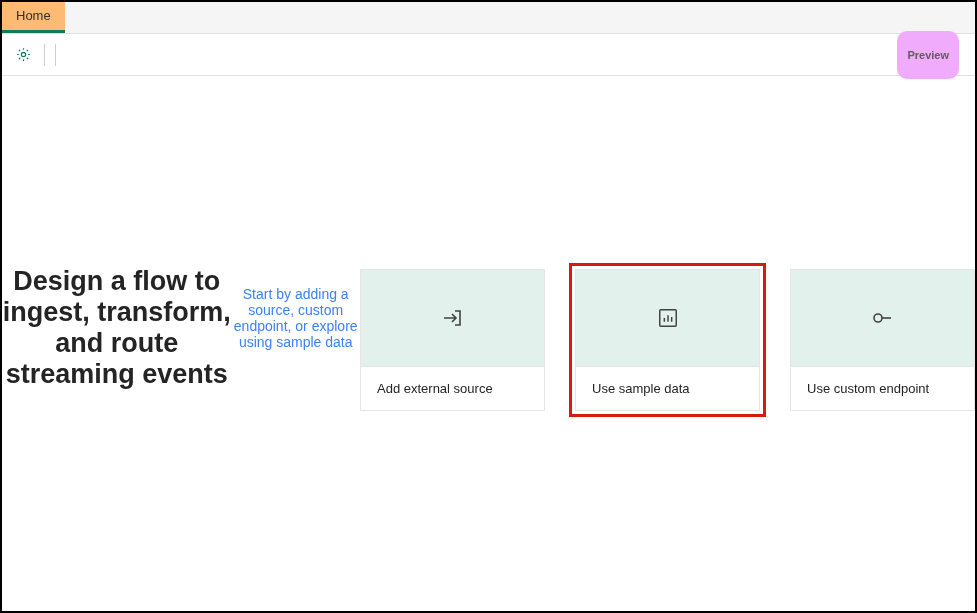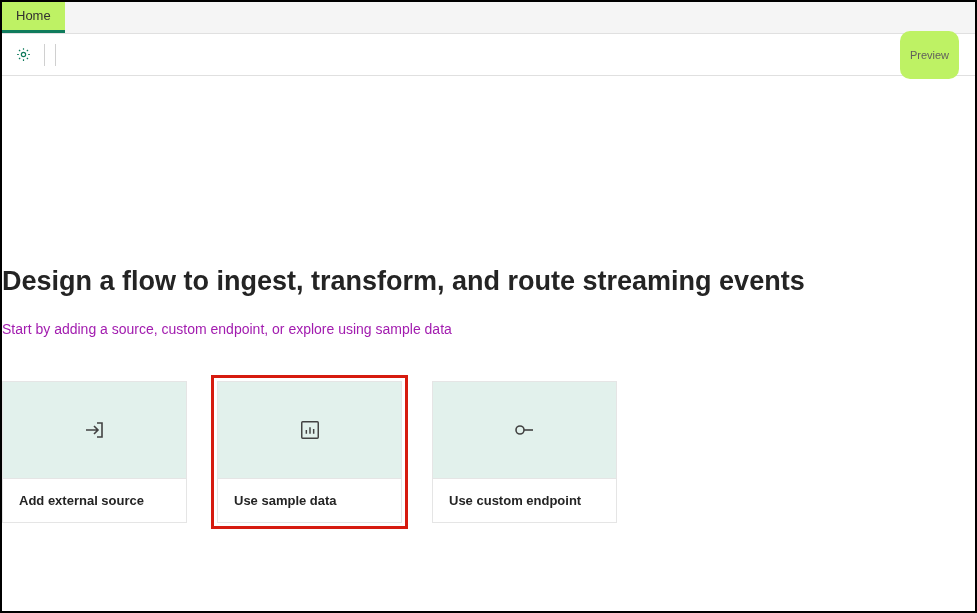--- a/index.html
+++ b/index.html
@@ -16,21 +16,21 @@
       background: #f5f5f5;
       border-bottom: 1px solid #e0e0e0;
       height: 32px;
     }
     .tab {
       padding: 6px 14px;
       font-size: 13px;
       color: #323130;
       border-bottom: 3px solid transparent;
       cursor: pointer;
-      background: #bef264;
+      background: #fdba74;
     }
     .tab.active {
       border-bottom: 3px solid #0f7b5c;
       font-weight: 400;
     }
     .toolbar {
       display: flex;
       align-items: center;
       padding: 6px 10px;
       border-bottom: 1px solid #e0e0e0;
@@ -54,43 +54,44 @@
       gap: 7px;
       padding: 4px 8px;
       cursor: pointer;
       font-size: 13px;
       color: #323130;
     }
     .add-source-btn .source-icon { color: #323130; }
     .chevron { font-size: 10px; color: #605e5c; }
     .spacer { flex: 1; }
     .preview-badge {
-      background: #bef264;
+      background: #f0abfc;
       color: #605e5c;
       font-size: 11px;
       padding: 18px 10px;
       border-radius: 10px;
       margin-right: 6px;
+      font-weight: bold;
     }
     .main {
       display: flex;
-      flex-direction: column;
-      align-items: flex-start;
+      flex-direction: row;
+      align-items: center;
       padding-top: 190px;
     }
     .heading {
       font-size: 27px;
       font-weight: 600;
       color: #242424;
       text-align: center;
       margin-bottom: 24px;
     }
     .subheading {
       font-size: 14px;
-      color: #a21caf;
+      color: #3b82f6;
       text-align: center;
       margin-bottom: 44px;
     }
     .cards {
       display: flex;
       gap: 30px;
       justify-content: center;
     }
     .card {
       width: 185px;
@@ -106,21 +107,21 @@
       height: 96px;
       background: #e2f1ec;
       display: flex;
       align-items: center;
       justify-content: center;
       color: #424242;
     }
     .card-bottom {
       padding: 14px 16px;
       font-size: 13px;
-      font-weight: 700;
+      font-weight: 400;
       color: #242424;
       border-top: 1px solid #e5e5e5;
     }
     .footer-links {
       margin-top: 22px;
       font-size: 13px;
       color: #605e5c;
       display: flex;
       gap: 6px;
       align-items: center;

